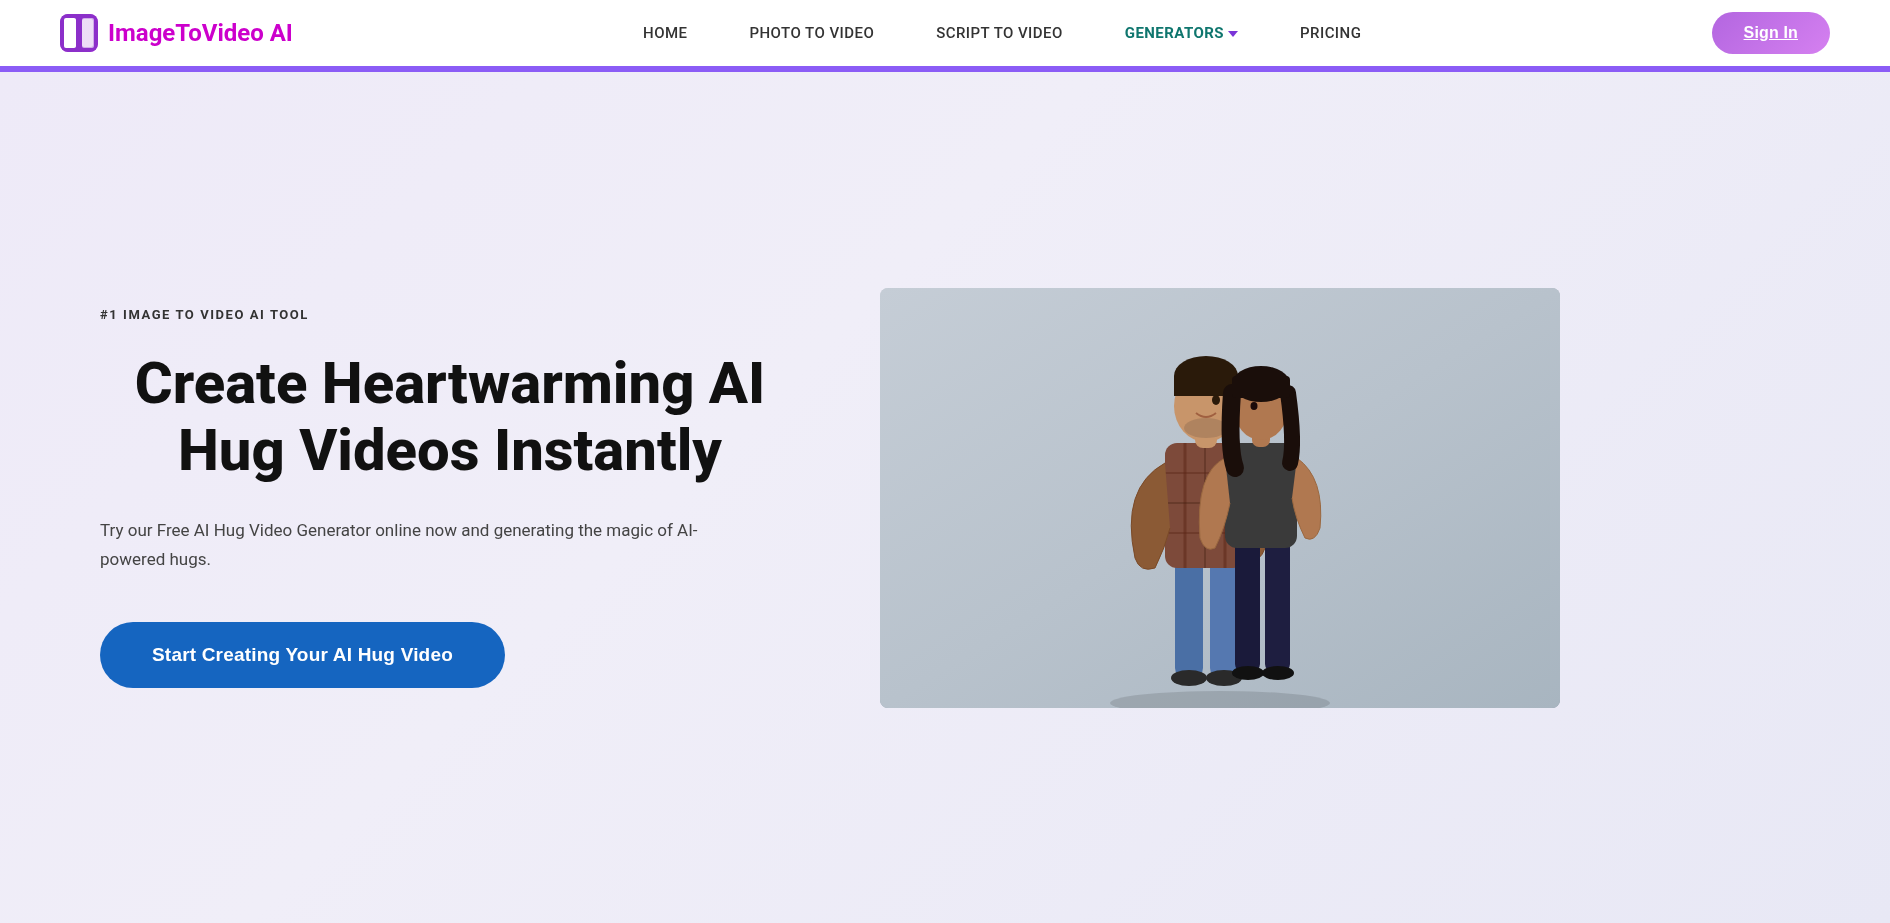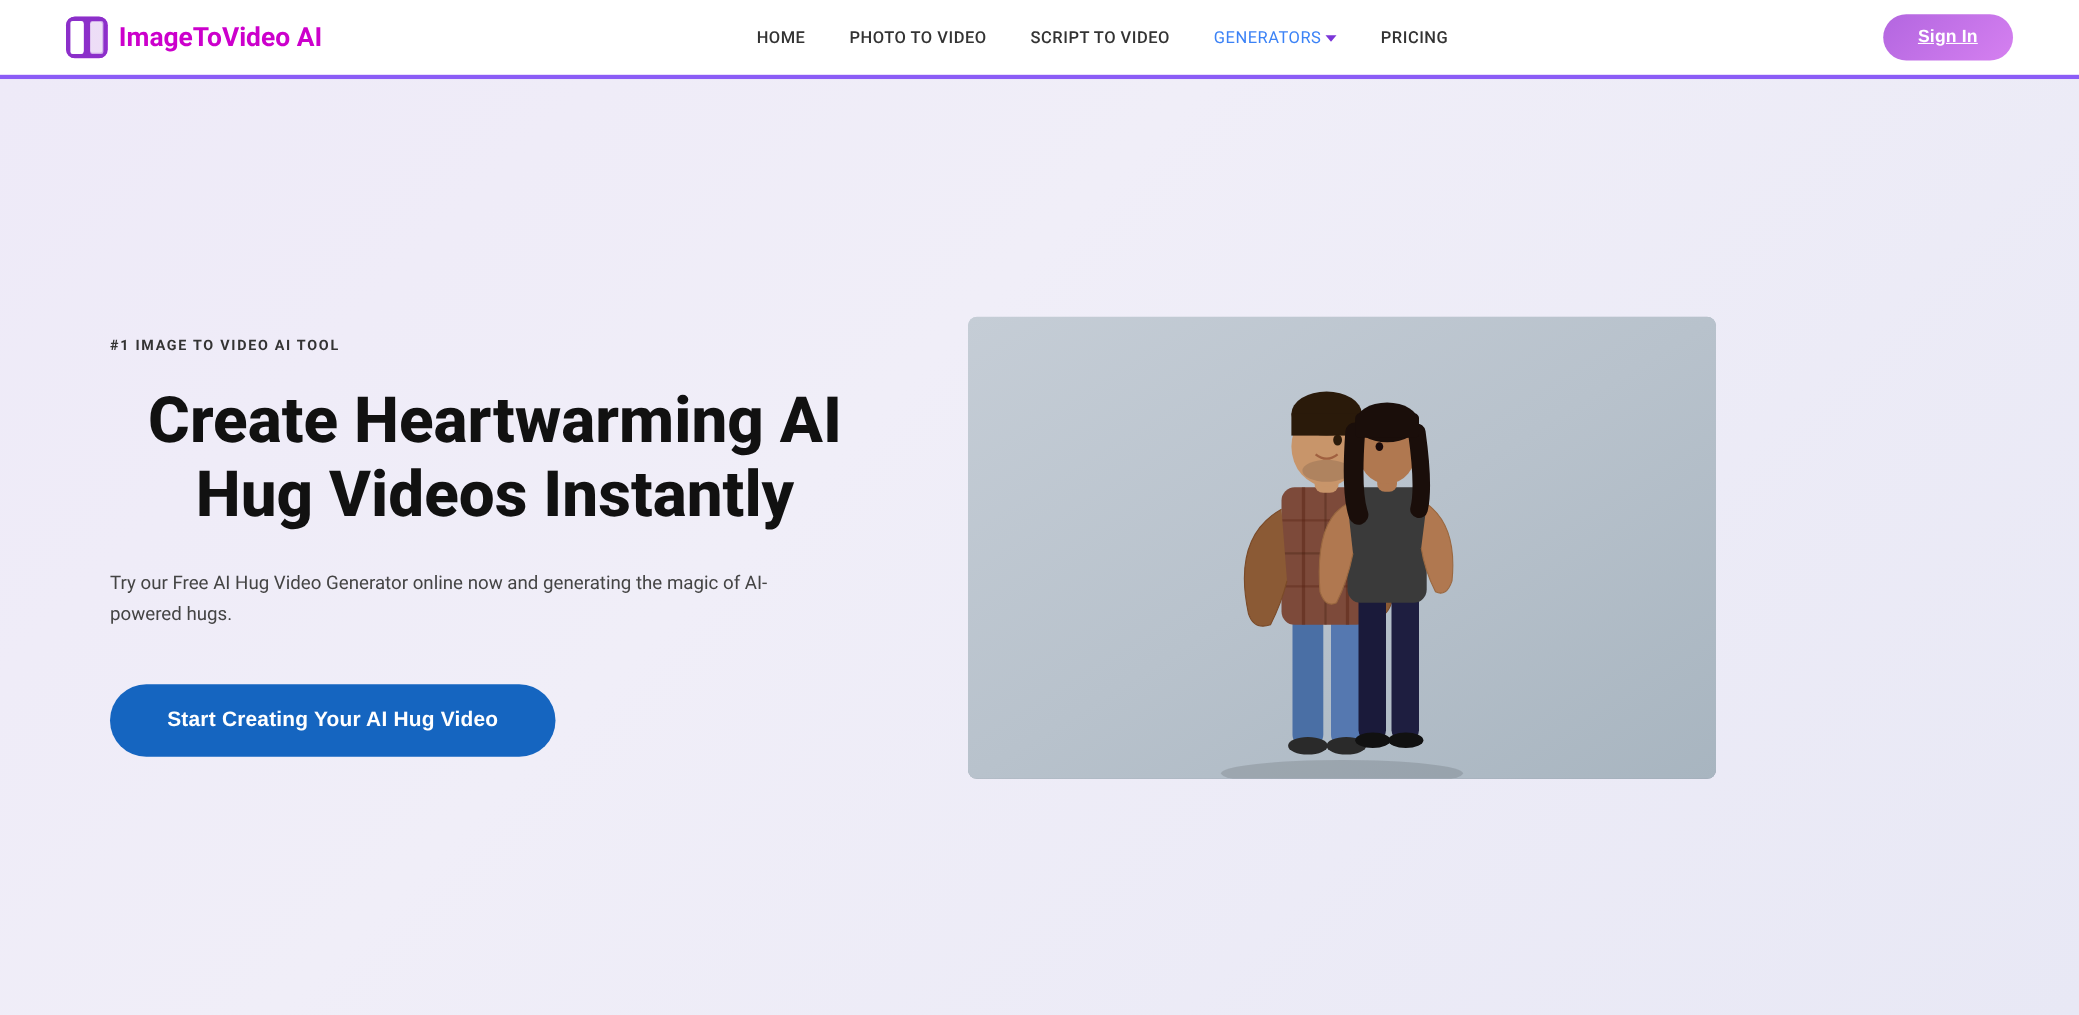--- a/index.html
+++ b/index.html
@@ -11,21 +11,21 @@
     body {
       font-family: -apple-system, BlinkMacSystemFont, 'Segoe UI', Roboto, sans-serif;
       background: #f5f5fa;
       min-height: 923px;
       width: 1890px;
     }
 
     
     .navbar {
       background: #ffffff;
-      border-bottom: 4px solid #8b5cf6;
+      border-bottom: 6px solid #8b5cf6;
       display: flex;
       align-items: center;
       justify-content: space-between;
       padding: 0 60px;
       height: 72px;
     }
 
     .logo-area {
       display: flex;
       align-items: center;
@@ -69,38 +69,38 @@
 
     .logo-text {
       font-size: 24px;
       font-weight: 700;
       color: #cc00cc;
     }
 
     .nav-links {
       display: flex;
       align-items: center;
-      gap: 40px;
+      gap: 62px;
     }
 
     .nav-link {
       font-size: 15px;
       font-weight: 500;
       color: #333;
       text-decoration: none;
       letter-spacing: 0.03em;
       cursor: pointer;
     }
 
     .nav-link-generators {
       display: flex;
       align-items: center;
       gap: 4px;
-      color: #3b82f6;
-      font-weight: 400;
+      color: #0f766e;
+      font-weight: 700;
     }
 
     .chevron-down {
       display: inline-block;
       width: 0;
       height: 0;
       border-left: 5px solid transparent;
       border-right: 5px solid transparent;
       border-top: 6px solid #7b35d8;
       margin-top: 2px;

